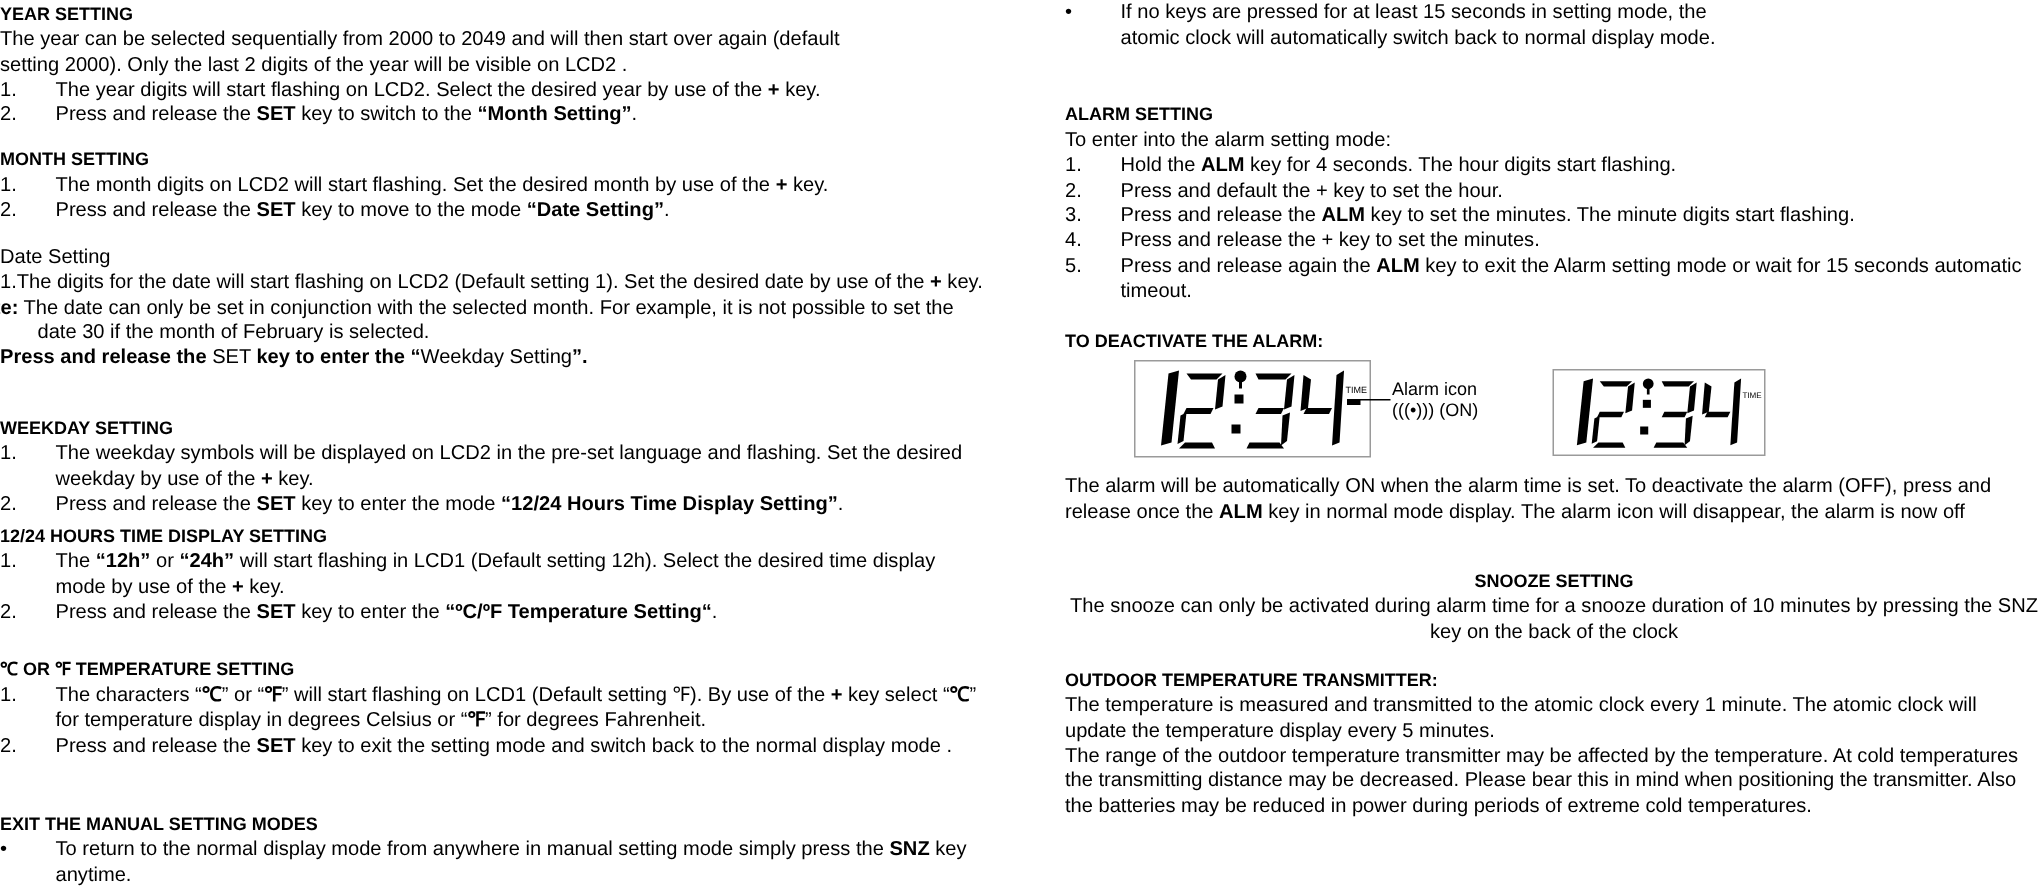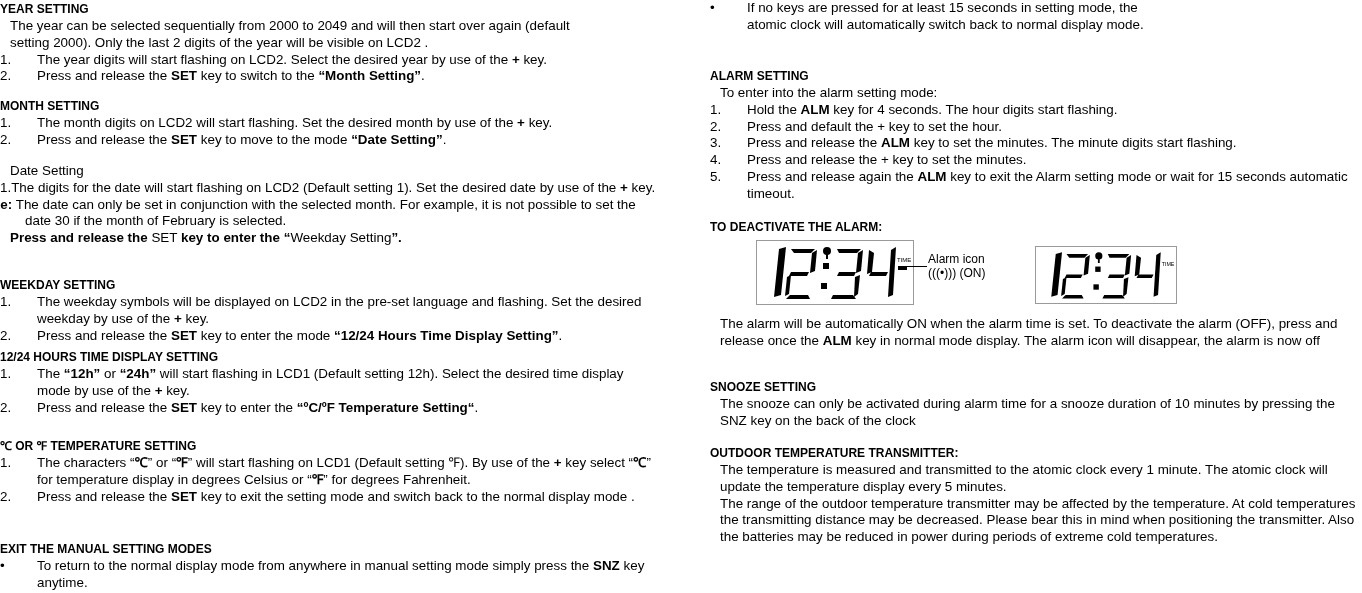--- a/index.html
+++ b/index.html
@@ -6,21 +6,21 @@
   body {
     width: 1362px; height: 593px; overflow: hidden; position: relative;
     font-family: "Liberation Sans", sans-serif; color: #000; font-size: 13.4px;
   }
   .col { position: absolute; top: 0; }
   .col-left { left: 0; width: 660px; }
   .col-right { left: 710px; width: 652px; }
   h2 {
     font-size: 12px; font-weight: bold; margin: 0; line-height: 18px;
   }
-  p { margin: 0; line-height: 16.8px; padding-left: 10px; }
+  p { margin: 0; line-height: 16.8px; }
   .item { position: relative; padding-left: 37px; line-height: 16.8px; }
   .item .num { position: absolute; left: 0; top: 0; }
   .hang { padding-left: 13px; text-indent: -13px; line-height: 16.8px; }
   .hang2 { padding-left: 25px; text-indent: -47px; line-height: 16.8px; }
   b { font-weight: bold; }
   .lcd {
     position: absolute; border: 1px solid #9a9a9a; background: #fff;
   }
   .lcd svg { display: block; }
   .callout {
@@ -216,21 +216,21 @@
       <text x="140" y="21" font-size="6" font-family="Liberation Sans, sans-serif">TIME</text>
     </g>
   </svg>
 </div>
 
 <div class="col col-right" style="top:0;">
   <p style="position:absolute; top:316px; left:0; width:655px;">
     <span>The alarm will be automatically ON when the alarm time is set. To deactivate  the alarm (OFF), press and release once the </span><b>ALM</b><span> key in normal mode display.  The alarm icon will disappear, the alarm is now off</span>
   </p>
 
-  <div style="position:absolute; top:378px; left:0; width:652px;">
+  <div style="position:absolute; top:378px; left:0; width:652px;text-align:center;">
     <h2>SNOOZE SETTING</h2>
     <p>The snooze can only be activated during alarm time for a snooze duration of 10 minutes by pressing the SNZ key on the back of the clock</p>
   </div>
 
   <div style="position:absolute; top:444px; left:0; width:652px;">
     <h2>OUTDOOR TEMPERATURE TRANSMITTER:</h2>
     <p>The temperature is measured and transmitted to the atomic clock every 1 minute. The atomic clock will update the temperature display every 5 minutes.</p>
     <p>The range of the outdoor temperature transmitter may be affected by the temperature. At cold temperatures the transmitting distance may be decreased. Please bear this in mind when positioning the transmitter. Also the batteries may be reduced in power during periods of extreme cold temperatures.</p>
   </div>
 </div>

